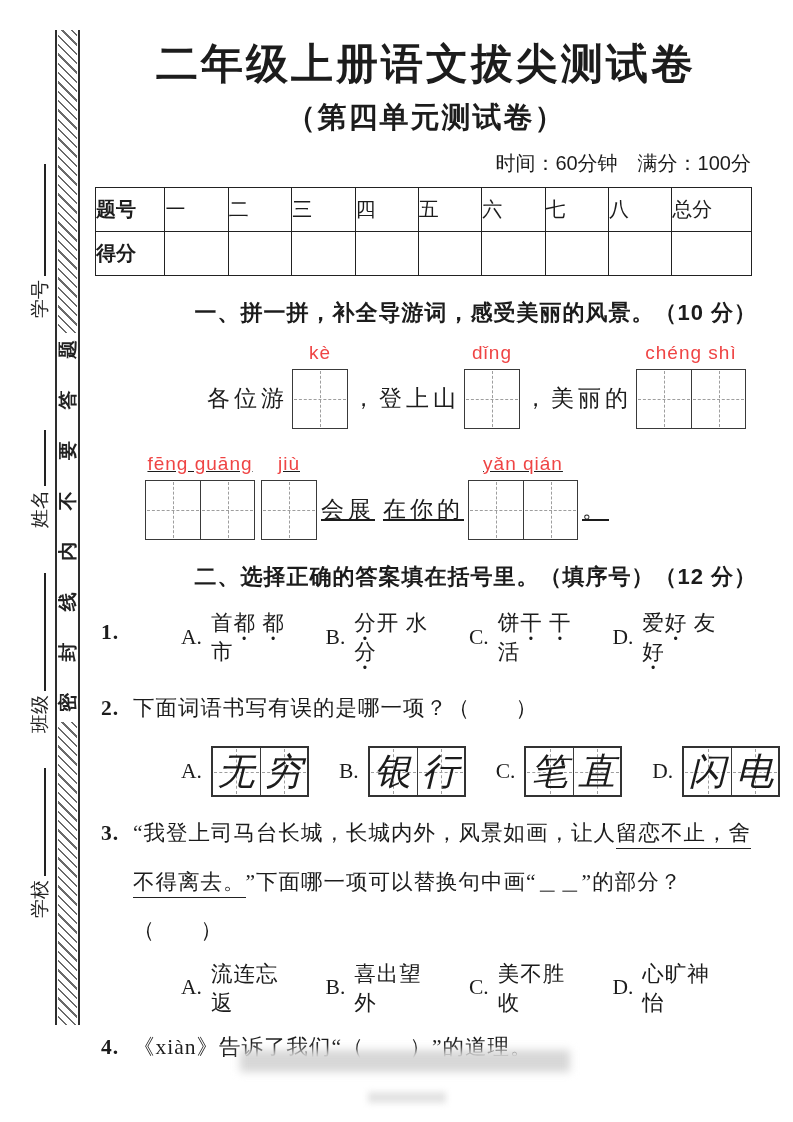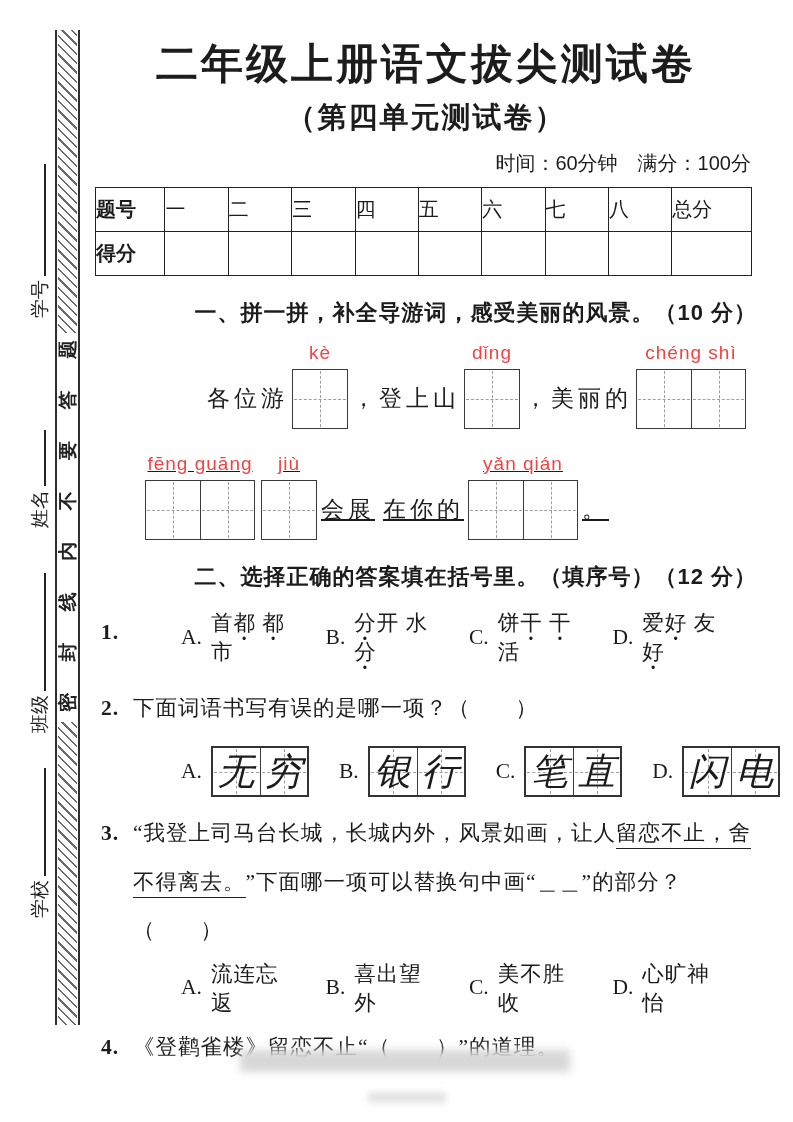--- a/index.html
+++ b/index.html
@@ -323,20 +323,20 @@
         <span>美不胜收</span>
       </div>
       <div class="opt">
         <span class="opt-label">D.</span>
         <span>心旷神怡</span>
       </div>
     </div>
 
     <div class="q-stem q4">
       <span class="q-num">4.</span>
-      <span>《登鹳雀楼》留恋不止“（　　）”的道理。</span>
+      <span>《xiàn》告诉了我们“（　　）”的道理。</span>
     </div>
 
   </div>
 
   <div class="wm1"></div>
   <div class="wm2"></div>
 </div>
 
 </body></html>

